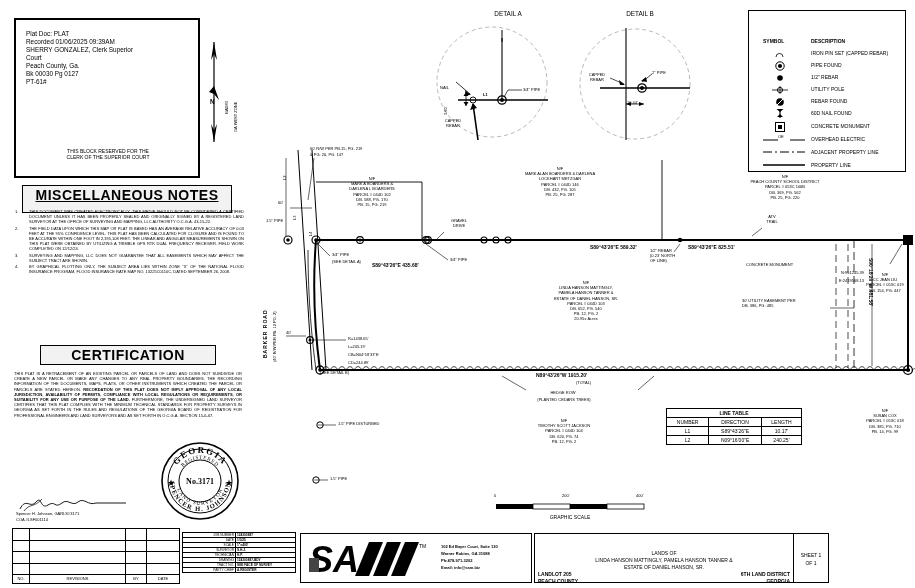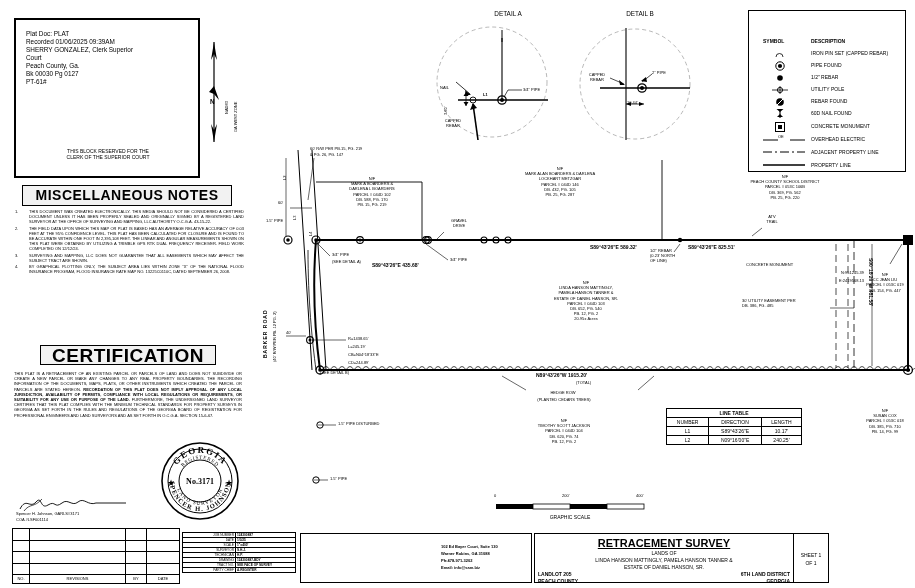--- a/index.html
+++ b/index.html
@@ -49,21 +49,21 @@
       <polygon points="14,4 11,22 14,16 17,22" fill="#000"></polygon>
       <polygon points="14,104 11,86 14,92 17,86" fill="#000"></polygon>
       <polygon points="9,54 14,48 19,62 14,56" fill="#000"></polygon>
     </svg>
     <div class="abs" style="left:10px;top:52px;"><span class="md bold">N</span></div>
     <div class="abs tny rot90 nowrap" style="left:24px;top:76px;">NAD83</div>
     <div class="abs tny rot90 nowrap" style="left:33px;top:94px;">GA WEST ZONE</div>
   </div>
 
   <div class="abs" style="left:12px;top:185px;width:232px;height:148px;">
-    <div class="hdrband" style="position:absolute;left:10px;top:0;width:210px;height:21px;">
+    <div class="hdrband" style="position:absolute;left:10px;top:0;width:210px;height:28px;text-decoration:underline;">
       <div class="ttl" style="font-size:14px;line-height:19px;">MISCELLANEOUS NOTES</div>
     </div>
     <div class="abs" style="left:0;top:24px;width:232px;">
       <div style="display:flex;margin-bottom:1px;">
         <div class="tny" style="width:14px;flex:0 0 14px;padding-left:3px;">1.</div>
         <div class="tny" style="flex:1;text-align:justify;">THIS DOCUMENT WAS CREATED ELECTRONICALLY.  THIS MEDIA SHOULD NOT BE CONSIDERED A CERTIFIED DOCUMENT UNLESS IT HAS BEEN PROPERLY SEALED AND ORIGINALLY SIGNED BY A REGISTERED LAND SURVEYOR AT THE OFFICE OF SURVEYING AND MAPPING, LLC  AUTHORITY O.C.G.A. 43-15-22.</div>
       </div>
       <div style="display:flex;margin-bottom:1px;">
         <div class="tny" style="width:14px;flex:0 0 14px;padding-left:3px;">2.</div>
         <div class="tny" style="flex:1;text-align:justify;">THE FIELD DATA UPON WHICH THIS MAP OR PLAT IS BASED HAS AN AVERAGE RELATIVE ACCURACY OF 0.03 FEET AT THE 95% CONFIDENCE LEVEL. THIS PLAT HAS BEEN CALCULATED FOR CLOSURE AND IS FOUND TO BE ACCURATE WITHIN ONE FOOT IN 2,395,108 FEET. THE LINEAR AND ANGULAR MEASUREMENTS SHOWN ON THIS PLAT WERE OBTAINED BY UTILIZING A TRIMBLE GPS RTK DUAL FREQUENCY RECEIVER. FIELD WORK COMPLETED ON 12/12/24.</div>
@@ -74,21 +74,21 @@
       </div>
       <div style="display:flex;">
         <div class="tny" style="width:14px;flex:0 0 14px;padding-left:3px;">4.</div>
         <div class="tny" style="flex:1;text-align:justify;">BY GRAPHICAL PLOTTING ONLY, THE SUBJECT AREA LIES WITHIN ZONE "X" OF THE NATIONAL FLOOD INSURANCE PROGRAM, FLOOD INSURANCE RATE MAP NO. 13225C0110C, DATED SEPTEMBER 26, 2008.</div>
       </div>
     </div>
   </div>
 
   <div class="abs" style="left:12px;top:345px;width:232px;height:180px;">
     <div class="hdrband" style="position:absolute;left:28px;top:0;width:176px;height:20px;">
-      <div class="ttl" style="font-size:19px;line-height:19px;">CERTIFICATION</div>
+      <div class="ttl" style="font-size:14px;line-height:19px;">CERTIFICATION</div>
     </div>
     <div class="abs tny" style="left:2px;top:26px;width:228px;text-align:justify;">
       <span>THIS PLAT IS A RETRACEMENT OF AN EXISTING PARCEL OR PARCELS OF LAND AND DOES NOT SUBDIVIDE OR CREATE A NEW PARCEL OR MAKE ANY CHANGES TO ANY REAL PROPERTY BOUNDARIES. THE RECORDING INFORMATION OF THE DOCUMENTS, MAPS, PLATS, OR OTHER INSTRUMENTS WHICH CREATED THE PARCEL OR PARCELS ARE STATED HEREON. </span><span class="bold">RECORDATION OF THIS PLAT DOES NOT IMPLY APPROVAL OF ANY LOCAL JURISDICTION, AVAILABILITY OF PERMITS, COMPLIANCE WITH LOCAL REGULATIONS OR REQUIREMENTS, OR SUITABILITY FOR ANY USE OR PURPOSE OF THE LAND.</span><span> FURTHERMORE, THE UNDERSIGNED LAND SURVEYOR CERTIFIES THAT THIS PLAT COMPLIES WITH THE MINIMUM TECHNICAL STANDARDS FOR PROPERTY SURVEYS IN GEORGIA AS SET FORTH IN THE RULES AND REGULATIONS OF THE GEORGIA BOARD OF REGISTRATION FOR PROFESSIONAL ENGINEERS AND LAND SURVEYORS AND AS SET FORTH IN O.C.G.A. SECTION 15-6-67.</span>
     </div>
 
     <div class="abs" style="left:148px;top:96px;width:80px;height:80px;">
       <svg width="80" height="80" viewBox="0 0 80 80">
         <circle cx="40" cy="40" r="38" fill="none" stroke="#000" stroke-width="1.6"></circle>
         <circle cx="40" cy="40" r="32" fill="none" stroke="#000" stroke-width="1"></circle>
         <circle cx="40" cy="40" r="21" fill="none" stroke="#000" stroke-width="1"></circle>
@@ -603,28 +603,37 @@
       </tr>
       <tr>
         <td class="rt" style="border:1px solid #000;padding:0 1px;">PARTY CHIEF</td>
         <td class="bold" style="border:1px solid #000;padding:0 1px;">A.REGISTER</td>
       </tr>
     </tbody>
       </table>
   </div>
 
   <div class="bx" style="left:300px;top:533px;width:232px;height:50px;">
+    <div class="abs" style="left:6px;top:4px;width:120px;height:42px;">
+      <svg width="120" height="42" viewBox="0 0 120 42">
+        <text x="2" y="34" font-size="36" font-weight="bold" font-family="Liberation Sans, sans-serif" font-style="italic">SA</text>
+        <polygon points="62,4 76,4 62,38 48,38" fill="#000"></polygon>
+        <polygon points="80,4 94,4 80,38 66,38" fill="#000"></polygon>
+        <polygon points="98,4 112,4 98,38 84,38" fill="#000"></polygon>
+        <polygon points="2,20 12,20 12,34 2,34" fill="#444"></polygon>
+        <text x="112" y="10" font-size="5" font-family="Liberation Sans, sans-serif">TM</text>
+      </svg>
+    </div>
     <div class="abs tny bold" style="left:140px;top:10px;">102 Ed Bayer Court, Suite 130</div>
     <div class="abs tny bold" style="left:140px;top:17px;">Warner Robins, GA 31088</div>
     <div class="abs tny bold" style="left:140px;top:24px;">Ph:478-971-3202</div>
     <div class="abs tny bold" style="left:140px;top:31px;">Email: info@sam.biz</div>
   </div>
 
   <div class="bx" style="left:534px;top:533px;width:295px;height:50px;">
-    <div class="abs bold ctr" style="left:0;top:3px;width:258px;font-size:11px;text-decoration:underline;">RETRACEMENT SURVEY</div>
     <div class="abs xs ctr" style="left:0;top:16px;width:258px;">LANDS OF</div>
     <div class="abs xs ctr" style="left:0;top:23px;width:258px;">LINDA HANSON MATTINGLY, PAMELA HANSON TANNER &amp;</div>
     <div class="abs xs ctr" style="left:0;top:30px;width:258px;">ESTATE OF DANIEL HANSON, SR.</div>
     <div class="abs xs bold" style="left:3px;top:37px;">LANDLOT 205</div>
     <div class="abs xs bold" style="left:3px;top:44px;">PEACH COUNTY</div>
     <div class="abs xs bold rt" style="left:140px;top:37px;width:115px;">6TH LAND DISTRICT</div>
     <div class="abs xs bold rt" style="left:140px;top:44px;width:115px;">GEORGIA</div>
     <div class="abs" style="left:258px;top:0;width:1px;height:48px;background:#000;"></div>
     <div class="abs xs ctr" style="left:258px;top:18px;width:36px;">SHEET 1</div>
     <div class="abs xs ctr" style="left:258px;top:26px;width:36px;">OF 1</div>

